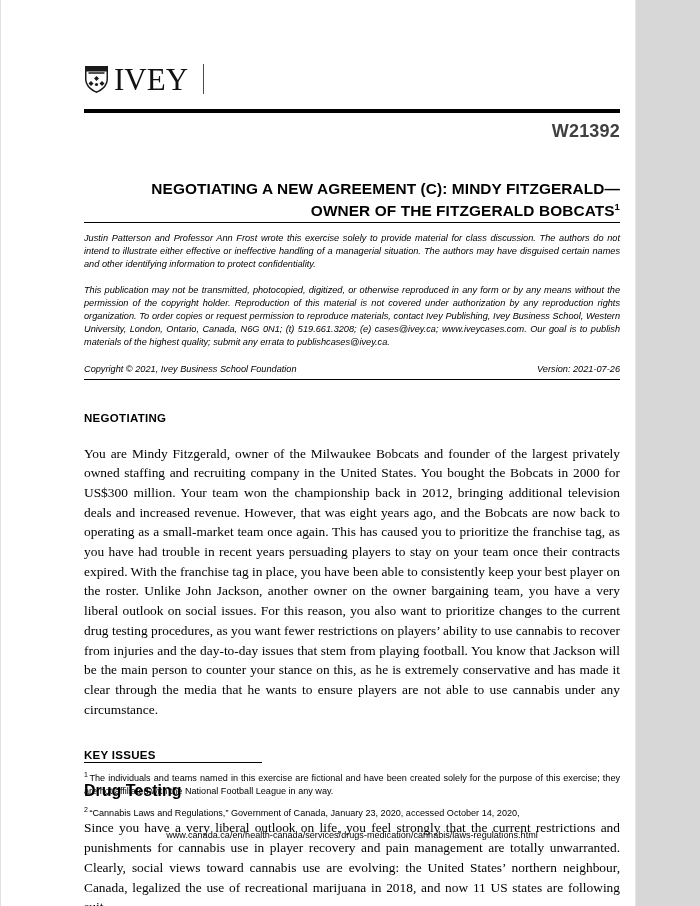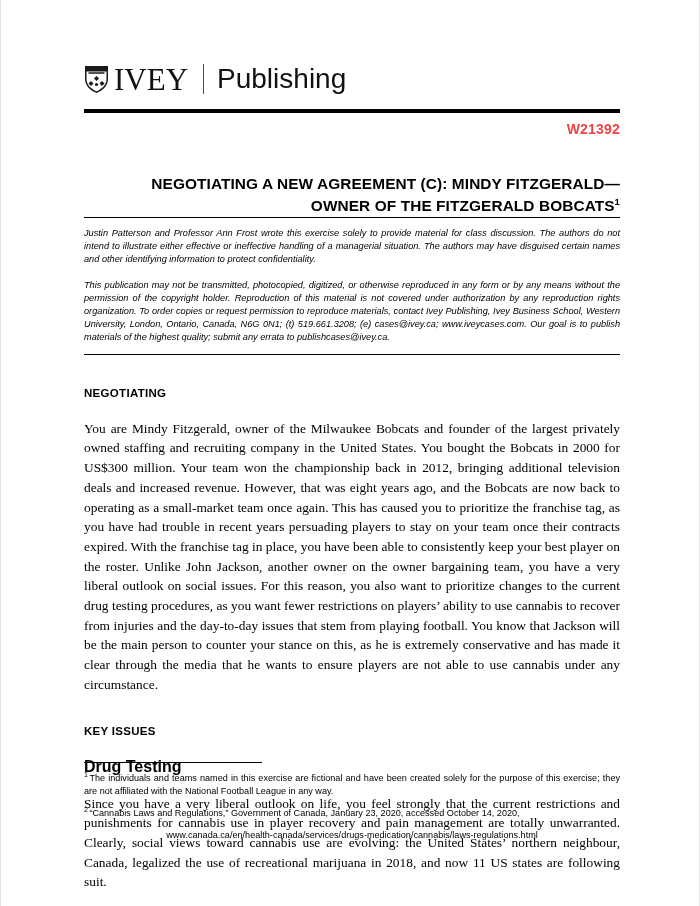--- a/index.html
+++ b/index.html
@@ -5,21 +5,21 @@
   html, body {
     margin: 0;
     padding: 0;
     background: #d7d7d7;
   }
   body {
     font-family: "Liberation Serif", serif;
   }
   .page {
     position: relative;
-    width: 700px;
+    width: 636px;
     height: 906px;
     background: #ffffff;
     box-sizing: border-box;
     overflow: hidden;
     border-left: 1px solid #e2e2e2;
     border-right: 1px solid #e6e6e6;
   }
   .sheet {
     position: absolute;
     left: 83px;
@@ -76,23 +76,23 @@
   }
   .rule-hair {
     height: 1px;
     background: #000;
   }
 
   
   .docnum {
     text-align: right;
     font-family: "Liberation Sans", sans-serif;
-    font-size: 14px;
-    font-weight: bold;
-    color: #ef4444;
+    font-size: 18px;
+    font-weight: bold;
+    color: #404040;
     margin-top: 8px;
     letter-spacing: 0.2px;
   }
 
   
   .title {
     font-family: "Liberation Sans", sans-serif;
     font-size: 15.4px;
     font-weight: bold;
     line-height: 1.42;
@@ -205,36 +205,39 @@
         <g fill="#1a1a1a">
           <path d="M25 24 l5 5 -5 5 -5 -5 Z"></path>
           <path d="M14 34 l5 5 -5 5 -5 -5 Z"></path>
           <path d="M36 34 l5 5 -5 5 -5 -5 Z"></path>
           <path d="M25 34 l5 5 -5 5 -5 -5 Z" opacity="0"></path>
         </g>
         <circle cx="25" cy="41" r="3.2" fill="#1a1a1a"></circle>
       </svg>
       <span class="wordmark">IVEY</span>
       <span class="vrule"></span>
-      <span class="publishing">Publishing</span>
     </div>
 
     <div class="rule-thick"></div>
 
     <div class="docnum">W21392</div>
 
     <div class="title">
       <span>NEGOTIATING A NEW AGREEMENT (C): MINDY FITZGERALD—</span><br>
       <span>OWNER OF THE FITZGERALD BOBCATS</span><sup>1</sup>
     </div>
 
     <div class="disclaimer-top">
       <div class="rule-thin"></div>
       <p class="disc-para disc-p1">Justin Patterson and Professor Ann Frost wrote this exercise solely to provide material for class discussion. The authors do not intend to illustrate either effective or ineffective handling of a managerial situation. The authors may have disguised certain names and other identifying information to protect confidentiality.</p>
       <p class="disc-para disc-p2">This publication may not be transmitted, photocopied, digitized, or otherwise reproduced in any form or by any means without the permission of the copyright holder. Reproduction of this material is not covered under authorization by any reproduction rights organization. To order copies or request permission to reproduce materials, contact Ivey Publishing, Ivey Business School, Western University, London, Ontario, Canada, N6G 0N1; (t) 519.661.3208; (e) cases@ivey.ca; www.iveycases.com. Our goal is to publish materials of the highest quality; submit any errata to publishcases@ivey.ca.</p>
+      <div class="copyline">
+        <span>Copyright © 2021, Ivey Business School Foundation</span>
+        <span>Version: 2021-07-26</span>
+      </div>
       <div class="rule-hair"></div>
     </div>
 
     <div class="h1 sec-background">NEGOTIATING</div>
     <p class="body-p p-background">You are Mindy Fitzgerald, owner of the Milwaukee Bobcats and founder of the largest privately owned staffing and recruiting company in the United States. You bought the Bobcats in 2000 for US$300 million. Your team won the championship back in 2012, bringing additional television deals and increased revenue. However, that was eight years ago, and the Bobcats are now back to operating as a small-market team once again. This has caused you to prioritize the franchise tag, as you have had trouble in recent years persuading players to stay on your team once their contracts expired. With the franchise tag in place, you have been able to consistently keep your best player on the roster. Unlike John Jackson, another owner on the owner bargaining team, you have a very liberal outlook on social issues. For this reason, you also want to prioritize changes to the current drug testing procedures, as you want fewer restrictions on players’ ability to use cannabis to recover from injuries and the day-to-day issues that stem from playing football. You know that Jackson will be the main person to counter your stance on this, as he is extremely conservative and has made it clear through the media that he wants to ensure players are not able to use cannabis under any circumstance.</p>
 
     <div class="h1 sec-keyissues">KEY ISSUES</div>
     <div class="h2 sub-drugtest">Drug Testing</div>
     <p class="body-p p-drugtest"><span>Since you have a very liberal outlook on life, you feel strongly that the current restrictions and punishments for cannabis use in player recovery and pain management are totally unwarranted. Clearly, social views toward cannabis use are evolving: the United States’ northern neighbour, Canada, legalized the use of recreational marijuana in 2018, and now 11 US states are following suit.</span></p>
 

